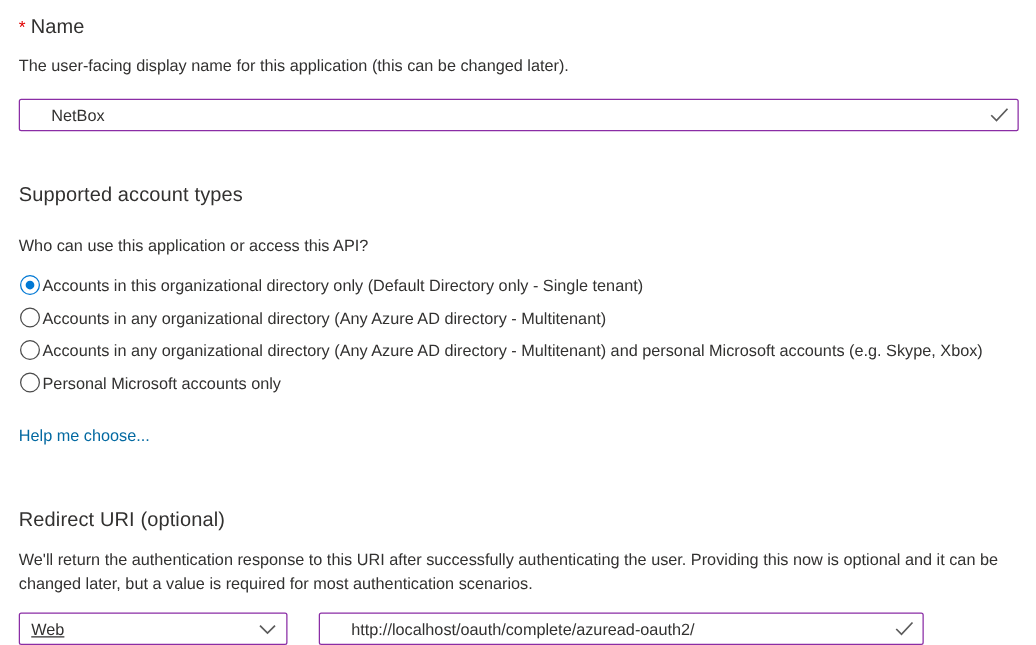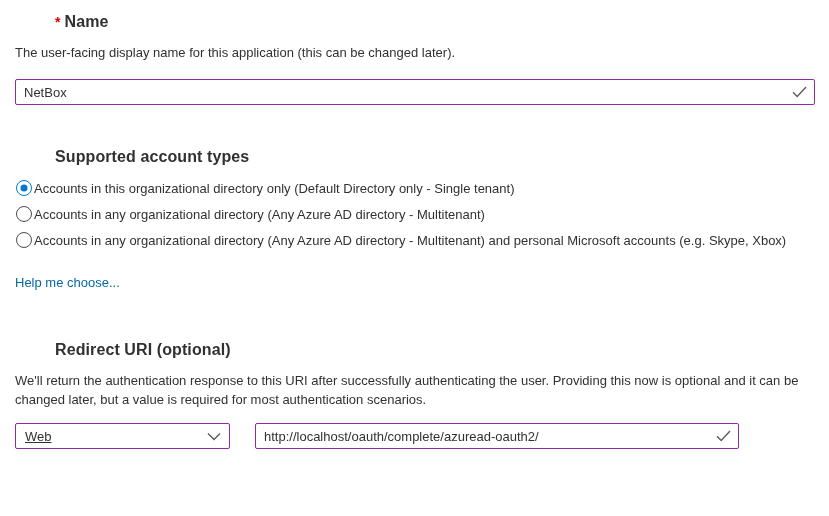--- a/index.html
+++ b/index.html
@@ -9,24 +9,23 @@
     height: 516px;
     font-family: "Liberation Sans", "DejaVu Sans", sans-serif;
     color: #323130;
     position: relative;
     overflow: hidden;
   }
   .page { padding: 12px 14px 0 15px; }
 
   .section-title {
     font-size: 16px;
-    font-weight: 700;
+    font-weight: 400;
     color: #323130;
     letter-spacing: 0.1px;
-    margin-left: 40px;
   }
   .required-marker { color: #e00000; font-size: 14px; margin-right: 4px; }
 
   .field-desc {
     font-size: 13px;
     color: #323130;
     line-height: 19px;
   }
 
   .name-title-row { margin-top: 1px; }
@@ -39,21 +38,21 @@
     height: 26px;
   }
   .text-input {
     width: 100%;
     height: 100%;
     border: 1.5px solid #8a2da5;
     border-radius: 2px;
     font-family: "Liberation Sans", "DejaVu Sans", sans-serif;
     font-size: 13px;
     color: #323130;
-    padding: 0 30px 0 8px;
+    padding: 0 30px 0 25px;
     outline: none;
     background: #fff;
   }
   .input-suffix-icon {
     position: absolute;
     right: 8px;
     top: 50%;
     transform: translateY(-50%);
     width: 16px;
     height: 16px;
@@ -160,33 +159,38 @@
     <input class="text-input" type="text" value="NetBox" style="">
     <span class="input-suffix-icon">
       <svg width="15" height="12" viewBox="0 0 15 12">
           <path d="M1 6.2 L5.2 10.4 L14 1" stroke="#5c5c5c" stroke-width="1.4" fill="none"></path>
         </svg>
     </span>
   </div>
 
   <div class="account-types">
     <div class="section-title">Supported account types</div>
+    <div class="field-desc question">Who can use this application or access this API?</div>
 
     <div class="radio-group">
       <div class="radio-row selected">
         <span class="radio-circle"></span>
         <span class="radio-label">Accounts in this organizational directory only (Default Directory only - Single tenant)</span>
       </div>
       <div class="radio-row">
         <span class="radio-circle"></span>
         <span class="radio-label">Accounts in any organizational directory (Any Azure AD directory - Multitenant)</span>
       </div>
       <div class="radio-row">
         <span class="radio-circle"></span>
         <span class="radio-label">Accounts in any organizational directory (Any Azure AD directory - Multitenant) and personal Microsoft accounts (e.g. Skype, Xbox)</span>
+      </div>
+      <div class="radio-row">
+        <span class="radio-circle"></span>
+        <span class="radio-label">Personal Microsoft accounts only</span>
       </div>
     </div>
 
     <a class="help-link" href="#">Help me choose...</a>
   </div>
 
   <div class="redirect-section">
     <div class="section-title">Redirect URI (optional)</div>
     <div class="field-desc redirect-desc">We'll return the authentication response to this URI after successfully authenticating the user. Providing this now is optional and it can be changed later, but a value is required for most authentication scenarios.</div>
 

